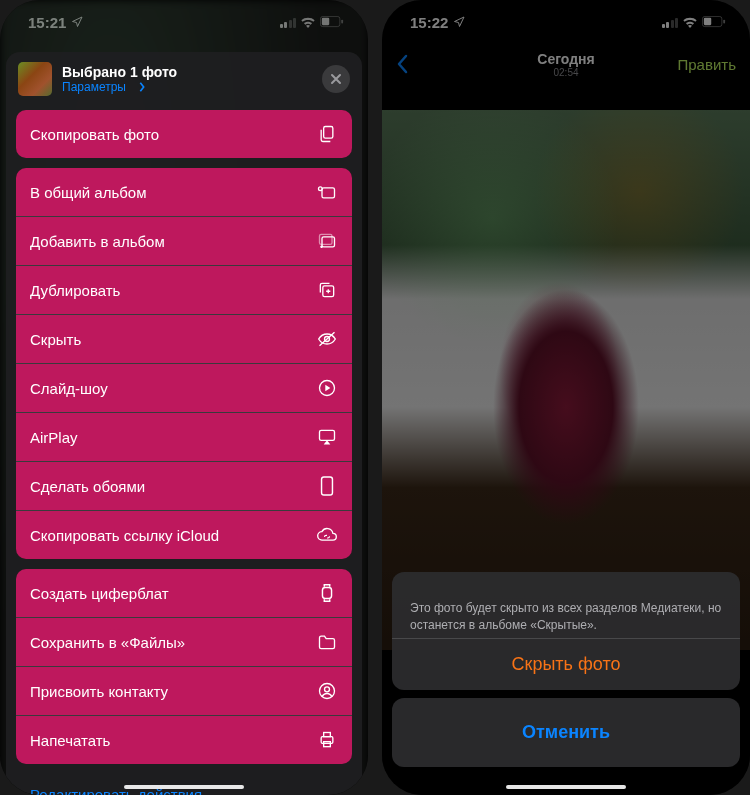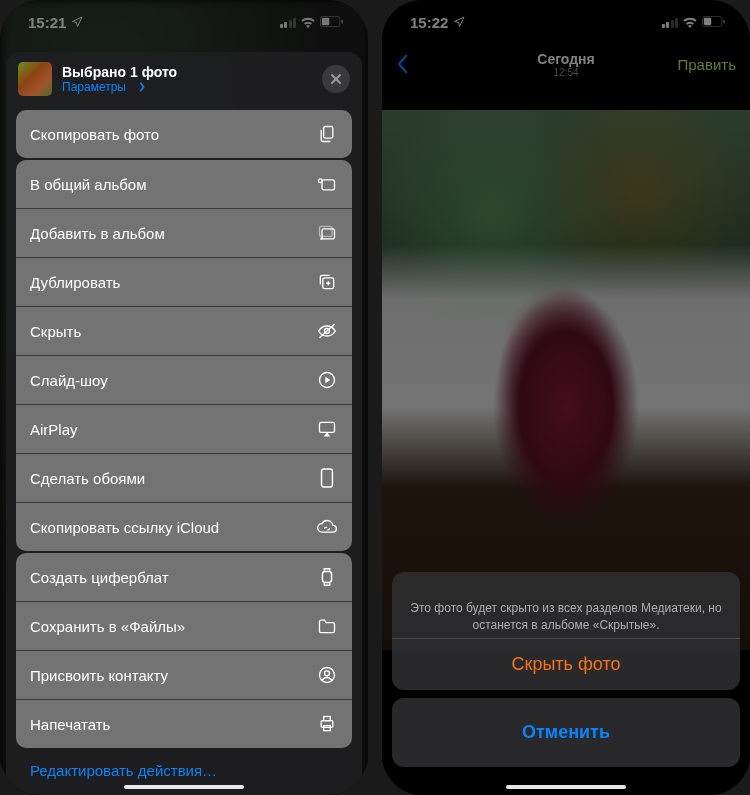--- a/index.html
+++ b/index.html
@@ -76,23 +76,23 @@
     background: #3a3a3c;
     display: flex; align-items: center; justify-content: center;
     cursor: pointer;
   }
   .actions-scroll {
     flex: 1;
     overflow-y: auto;
     padding: 0 10px 20px 10px;
   }
   .action-group {
-    background: #737373;
+    background: #be185d;
     border-radius: 10px;
-    margin-bottom: 2px;
+    margin-bottom: 10px;
     overflow: hidden;
   }
   .action-item {
     display: flex;
     align-items: center;
     justify-content: space-between;
     padding: 13px 14px;
     font-size: 15px;
     color: #fff;
     cursor: pointer;
@@ -160,21 +160,21 @@
   }
   .confirm-card {
     background: rgba(44,44,46,0.94);
     border-radius: 12px;
     overflow: hidden;
   }
   .confirm-msg {
     padding: 4px 18px;
     font-size: 12px;
     color: #aeaeb2;
-    text-align: center;
+    text-align: left;
     line-height: 1.4;
     border-bottom: 0.5px solid #48484a;
     margin-top: 24px;
   }
   .confirm-destructive {
     padding: 15px;
     text-align: center;
     font-size: 18px;
     color: #f97316;
     cursor: pointer;
@@ -407,21 +407,21 @@
   </div>
 
   <div class="nav-bar">
     <div class="nav-back">
       <svg width="14" height="20" viewBox="0 0 12 20" fill="none" stroke="#0a84ff" stroke-width="2.5" stroke-linecap="round" stroke-linejoin="round">
           <path d="M9 2L2 10l7 8"></path>
         </svg>
     </div>
     <div class="nav-center">
       <div class="nav-title">Сегодня</div>
-      <div class="nav-sub">12:54</div>
+      <div class="nav-sub">02:54</div>
     </div>
     <div class="nav-edit">Править</div>
   </div>
 
   <div class="photo-area">
     <div class="photo-img"></div>
   </div>
 
   <div class="dim-overlay"></div>
 

